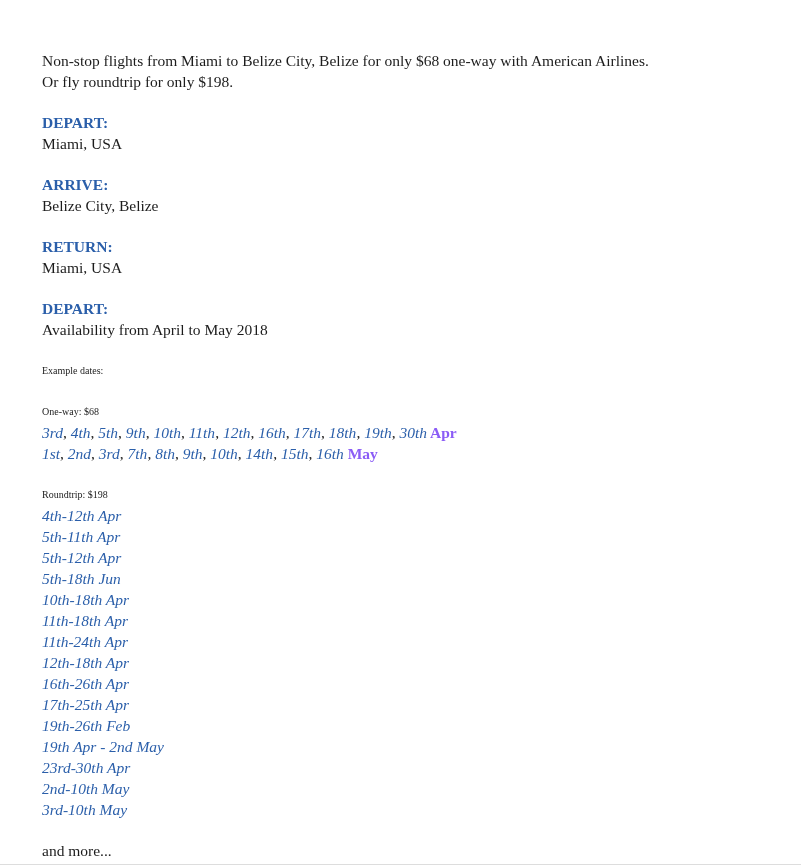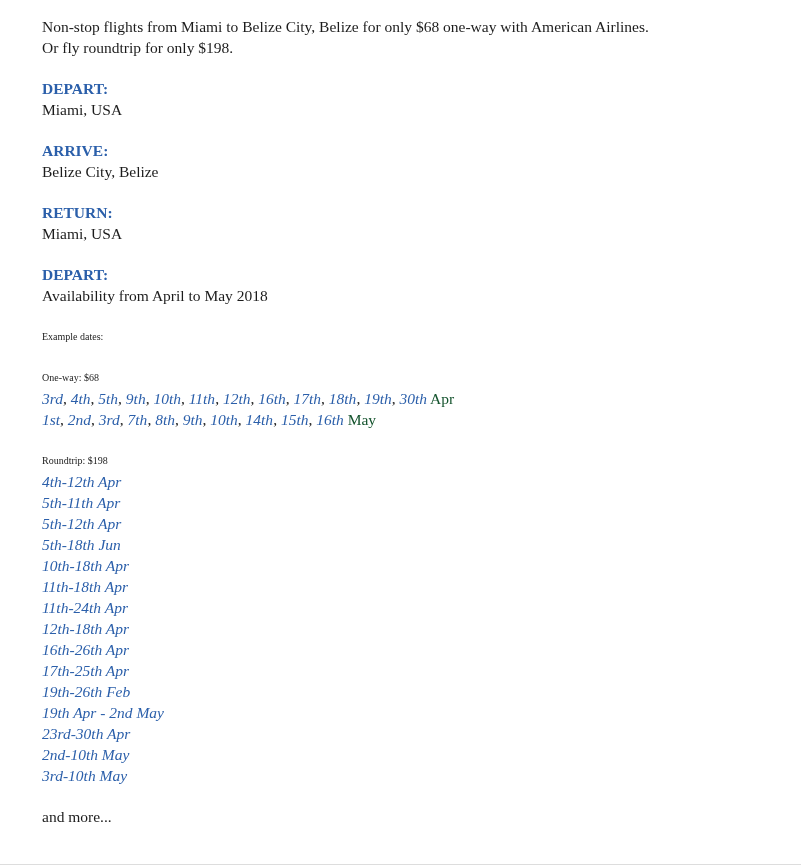--- a/index.html
+++ b/index.html
@@ -17,23 +17,23 @@
   .page {
     position: relative;
     width: 801px;
     height: 865px;
     background: #ffffff;
     box-sizing: border-box;
   }
   .content {
     position: absolute;
     left: 42px;
-    top: 0px;
+    top: 18px;
     width: 720px;
-    padding-top: 16px;
+    padding-top: 32px;
     font-size: 15.5px;
     line-height: 21px;
   }
   .intro-line {
     display: block;
     color: #1c1c1c;
     font-size: 15.5px;
     line-height: 21px;
   }
   .section {
@@ -66,21 +66,22 @@
     color: #1c1c1c;
     white-space: normal;
   }
   a.lnk {
     color: #2b5faa;
     text-decoration: none;
     cursor: pointer;
     font-style: italic;
   }
   .month-label {
-    color: #14532d;
+    color: #8b5cf6;
+    font-weight: bold;
   }
   .rt-list {
     margin-top: 0px;
   }
   .rt-item {
     display: block;
     font-size: 15.5px;
     line-height: 21px;
     margin-top: 0px;
     font-style: italic;

